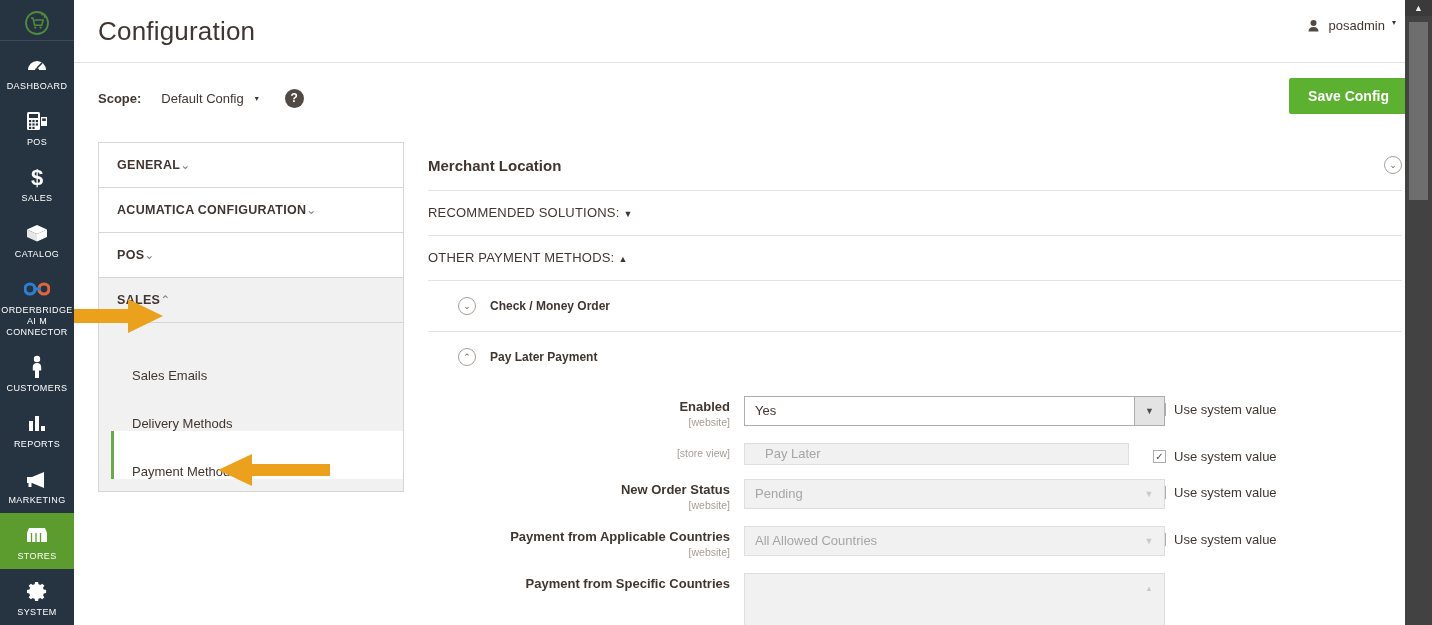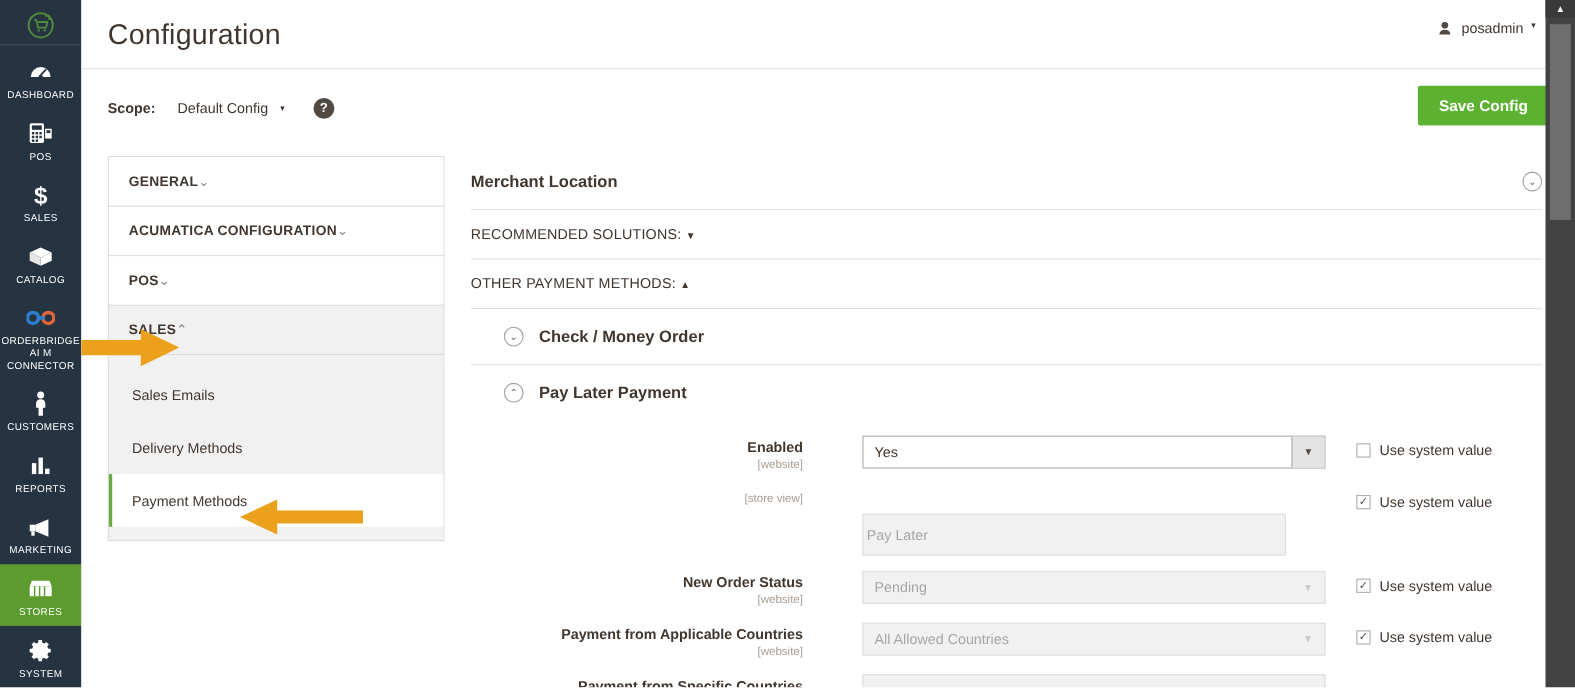--- a/index.html
+++ b/index.html
@@ -189,26 +189,27 @@
   }
   .chev {
     font-size: 12px;
     color: #8a837c;
     line-height: 1;
   }
   .cfg-sub-list { background: #f1f1f1; }
   .cfg-sub {
     height: 48px;
     display: flex;
-    align-items: center;
+    align-items: flex-end;
     padding: 0 18px;
     font-size: 13px;
     color: #41362f;
     cursor: pointer;
     border-left: 3px solid transparent;
+    margin-left: 12px;
   }
   .cfg-sub.selected {
     background: #ffffff;
     border-left: 3px solid #6aa945;
     color: #41362f;
   }
   .cfg-sub-spacer { height: 12px; background: #f1f1f1; }
 
   
   .config-main {
@@ -249,33 +250,32 @@
 
   .method-row {
     display: flex;
     align-items: center;
     padding: 16px 0 16px 30px;
     border-bottom: 1px solid #e3e3e3;
     cursor: pointer;
   }
   .method-row.last { border-bottom: 1px solid #e3e3e3; }
   .method-title {
-    font-size: 15px;
+    font-size: 12px;
     font-weight: bold;
     color: #41362f;
     margin-left: 14px;
   }
 
   
   .fields { padding-top: 14px; }
   .field-row {
     display: flex;
     align-items: flex-start;
     margin-bottom: 14px;
-    gap: 40px;
   }
   .field-label {
     width: 316px;
     min-width: 316px;
     text-align: right;
     padding-right: 14px;
     padding-top: 3px;
   }
   .field-label .lbl {
     font-size: 13px;
@@ -323,29 +323,28 @@
     font-size: 9px;
     color: #514943;
   }
   .sel.disabled .arrow-btn {
     background: transparent;
     border-left: none;
     color: #c9c9c9;
   }
   .txt {
     width: 385px;
-    height: 38px;
+    height: 22px;
     border: 1px solid #dedede;
     background: #f1f1f1;
     font-size: 13px;
     color: #a6a6a6;
-    padding: 0 3px;
+    padding: 0 20px;
     line-height: 28px;
     font-family: "Liberation Sans", sans-serif;
-    margin-top: 24px;
   }
   .usv {
     display: flex;
     align-items: center;
     padding-top: 6px;
     padding-left: 24px;
     font-size: 13px;
     color: #41362f;
     cursor: pointer;
     white-space: nowrap;

